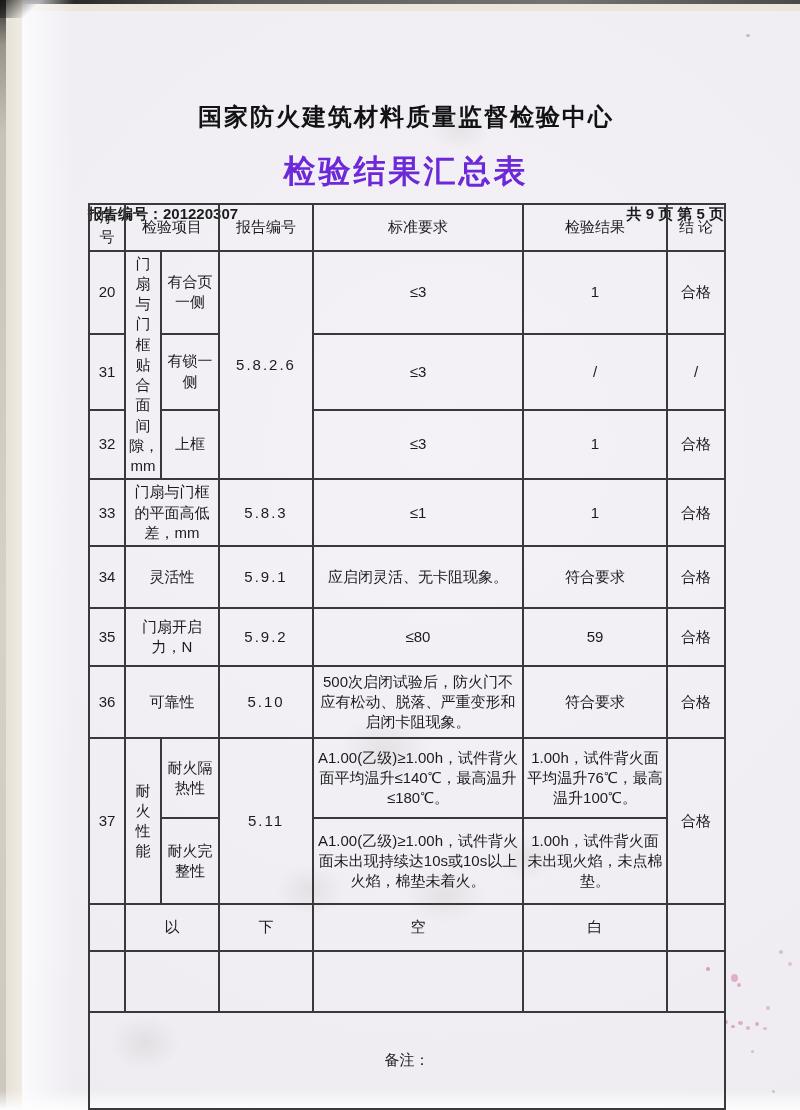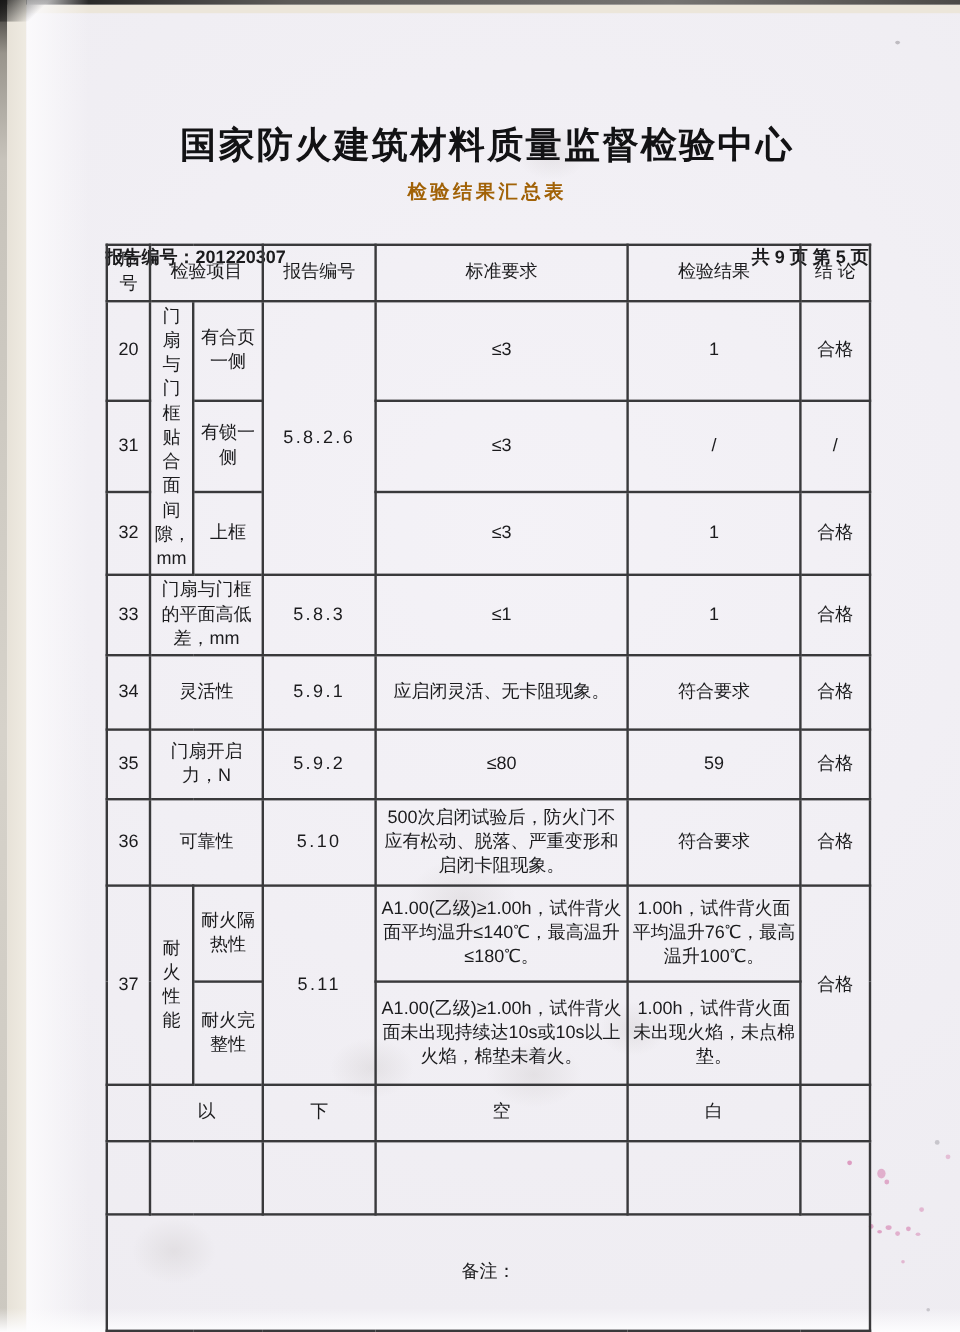--- a/index.html
+++ b/index.html
@@ -24,23 +24,23 @@
   .corner-mark{position:absolute;top:0;left:0;width:46px;height:18px;
     background:linear-gradient(135deg,rgba(20,20,20,.85) 0%,rgba(20,20,20,0) 65%);}
   .scan-bottom{position:absolute;bottom:0;left:0;right:0;height:20px;
     background:linear-gradient(0deg,#fdfdfe 0%,rgba(253,253,254,0) 100%);}
   .smudge{position:absolute;border-radius:50%;
     background:radial-gradient(closest-side,rgba(115,105,95,.10),rgba(115,105,95,0));}
   .speck{position:absolute;border-radius:50%;background:#d066a0;}
   .gspeck{position:absolute;border-radius:50%;background:#8d8a90;}
   
   .doc-title{position:absolute;left:88px;width:636px;top:101px;
-    text-align:center;font-size:30px;font-weight:bold;letter-spacing:2px;color:#121214;}
+    text-align:center;font-size:24px;font-weight:bold;letter-spacing:2px;color:#121214;}
   .doc-subtitle{position:absolute;left:88px;width:636px;top:150px;
-    text-align:center;font-size:16px;font-weight:bold;letter-spacing:3px;color:#a16207;}
+    text-align:center;font-size:32px;font-weight:bold;letter-spacing:3px;color:#6d28d9;}
   .report-line{position:absolute;left:88px;width:636px;top:176px;height:24px;
     display:flex;justify-content:space-between;align-items:flex-end;
     font-size:15px;font-weight:bold;color:#1b1b1d;margin-top:24px;}
   
   table.result{position:absolute;left:88px;top:203px;width:636px;
     border-collapse:collapse;table-layout:fixed;background:transparent;}
   table.result td,table.result th{
     border:2px solid #39393b;padding:2px 3px;vertical-align:middle;
     font-size:15px;font-weight:normal;text-align:center;line-height:1.35;
     overflow:hidden;}

